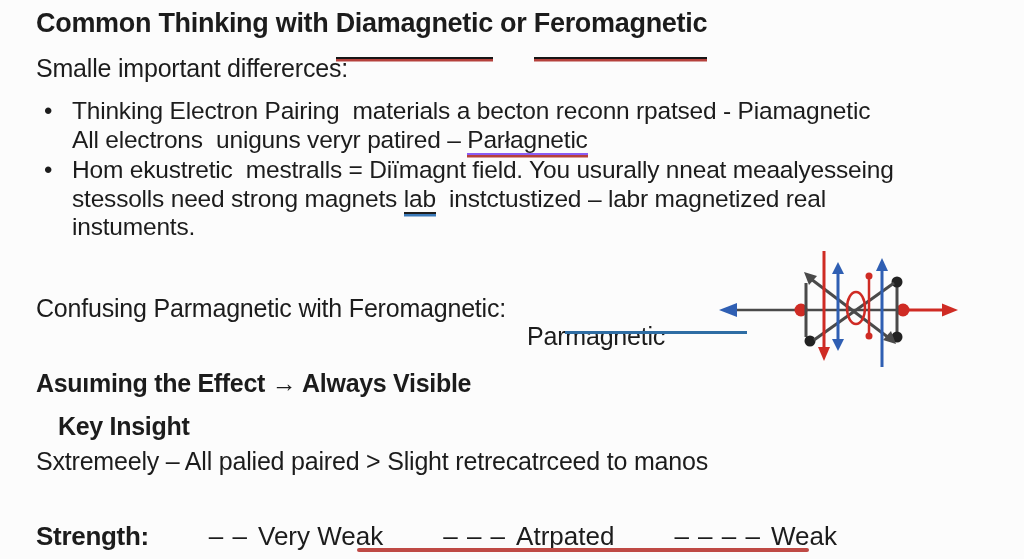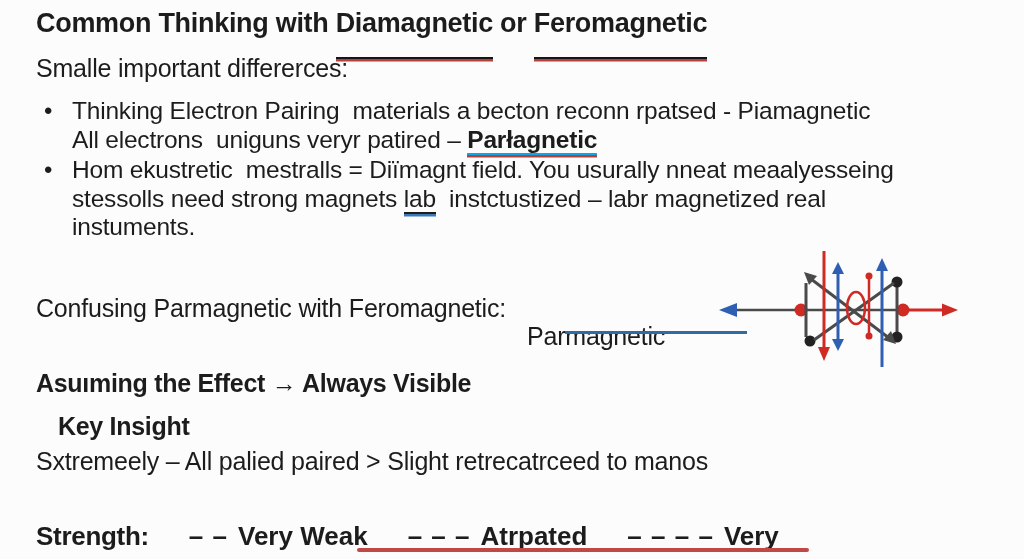--- a/index.html
+++ b/index.html
@@ -18,39 +18,38 @@
     padding-bottom:19px;border-bottom:2.5px solid #161616;
     box-shadow:0 2.5px 0 #b5413c;
   }
   .subtitle{left:36px;top:54px;font-size:25px;letter-spacing:-0.2px;}
   .bullets{left:44px;top:97px;width:950px;}
   .bullet{display:flex;}
   .bullet + .bullet{margin-top:2px;}
   .marker{width:28px;font-size:24px;line-height:28.5px;}
   .blines{flex:1;font-size:24.5px;line-height:28.5px;letter-spacing:-0.2px;}
   .u-redline{
-    border-bottom:2px solid #0ea5e9;
+    border-bottom:2px solid #8b5cf6;
     box-shadow:0 2.5px 0 #b5413c;
-    font-weight:bold;
   }
   .u-blueline{
     border-bottom:2px solid #1e1e1e;
     box-shadow:0 2.5px 0 #3a79b8;
   }
   .confusing{left:36px;top:294px;font-size:25px;letter-spacing:-0.2px;display:flex;}
   .conf-value{margin-left:21px;margin-top:28px;}
   .blue-underline{
     left:565px;top:331px;width:182px;height:3px;background:#2e6da4;
   }
   .assuming{left:36px;top:369px;font-size:25px;font-weight:700;letter-spacing:-0.3px;}
   .key-insight{left:36px;top:412px;font-size:25px;font-weight:700;letter-spacing:-0.3px;margin-left:22px;}
   .insight-line{left:36px;top:447px;font-size:25px;letter-spacing:-0.2px;}
   .strength{left:36px;top:521px;font-size:26px;display:flex;align-items:flex-start;}
   .strength .label{font-weight:700;letter-spacing:-0.3px;}
-  .s-item{margin-left:40px;font-weight:bold;}
+  .s-item{margin-left:60px;}
   .s-item .dashes{letter-spacing:1px;margin-right:10px;}
   .red-underline{
     left:357px;top:548px;width:452px;height:4px;background:#bf4a45;border-radius:2px;
   }
   .diagram{left:700px;top:238px;}
 </style>
 </head>
 <body>
 
 <div class="abs title">
@@ -113,15 +112,15 @@
 </svg>
 
 <div class="abs assuming">Asuıming the Effect → Always Visible</div>
 <div class="abs key-insight">Key Insight</div>
 <div class="abs insight-line">Sxtremeely – All palied paired &gt; Slight retrecatrceed to manos</div>
 
 <div class="abs strength">
   <span class="label">Strength:</span>
   <span class="s-item"><span class="dashes">– –</span><span>Very Weak</span></span>
   <span class="s-item"><span class="dashes">– – –</span><span>Atrpated</span></span>
-  <span class="s-item"><span class="dashes">– – – –</span><span>Very</span></span>
+  <span class="s-item"><span class="dashes">– – – –</span><span>Weak</span></span>
 </div>
 <div class="abs red-underline"></div>
 
 </body></html>

